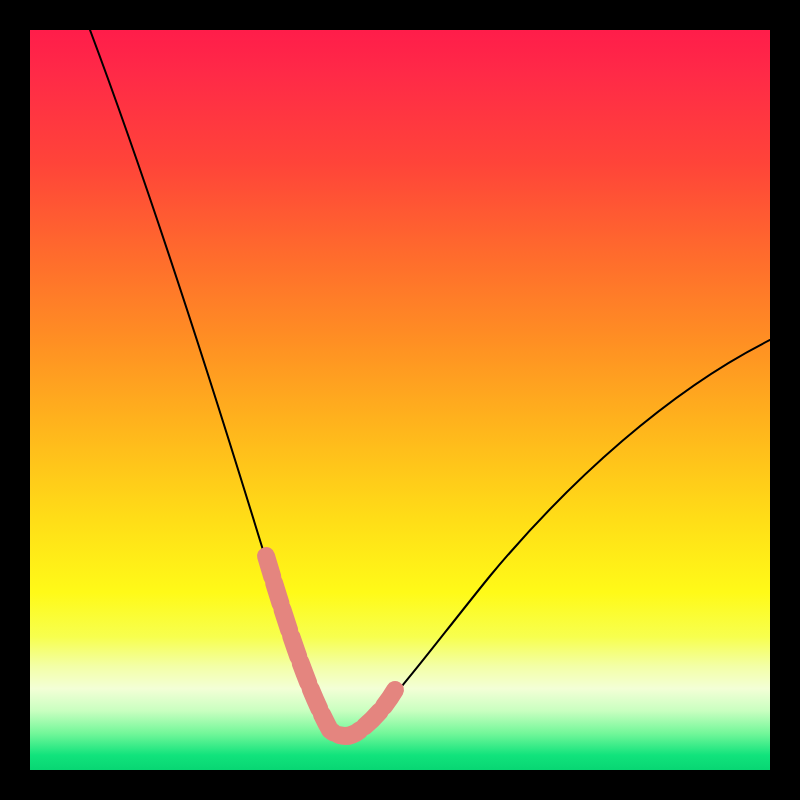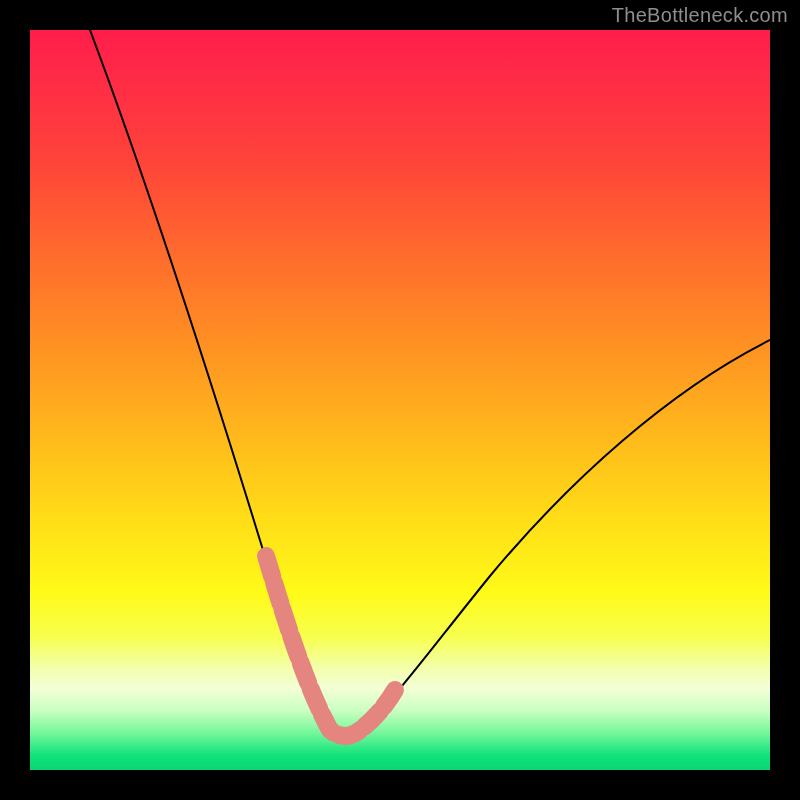--- a/index.html
+++ b/index.html
@@ -62,21 +62,20 @@
     position: absolute;
     inset: 0;
     width: 100%;
     height: 100%;
   }
 </style>
 </head>
 <body>
 
 <div class="stage">
-  <div class="watermark">TheBottleneck.com</div>
 
   <div class="plot">
     <div class="gradient"></div>
 
     <svg class="curves" viewBox="0 0 740 740" preserveAspectRatio="none">
 
       <path fill="none" stroke="#000" stroke-width="2" stroke-linecap="round" d="M 60 0
                C 120 160, 190 380, 233 520
                C 258 600, 278 660, 300 700
                Q 315 712, 330 700

